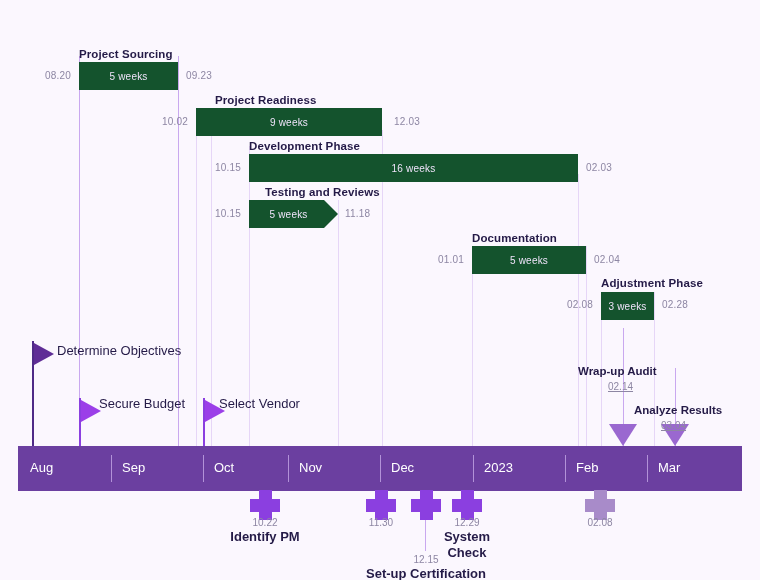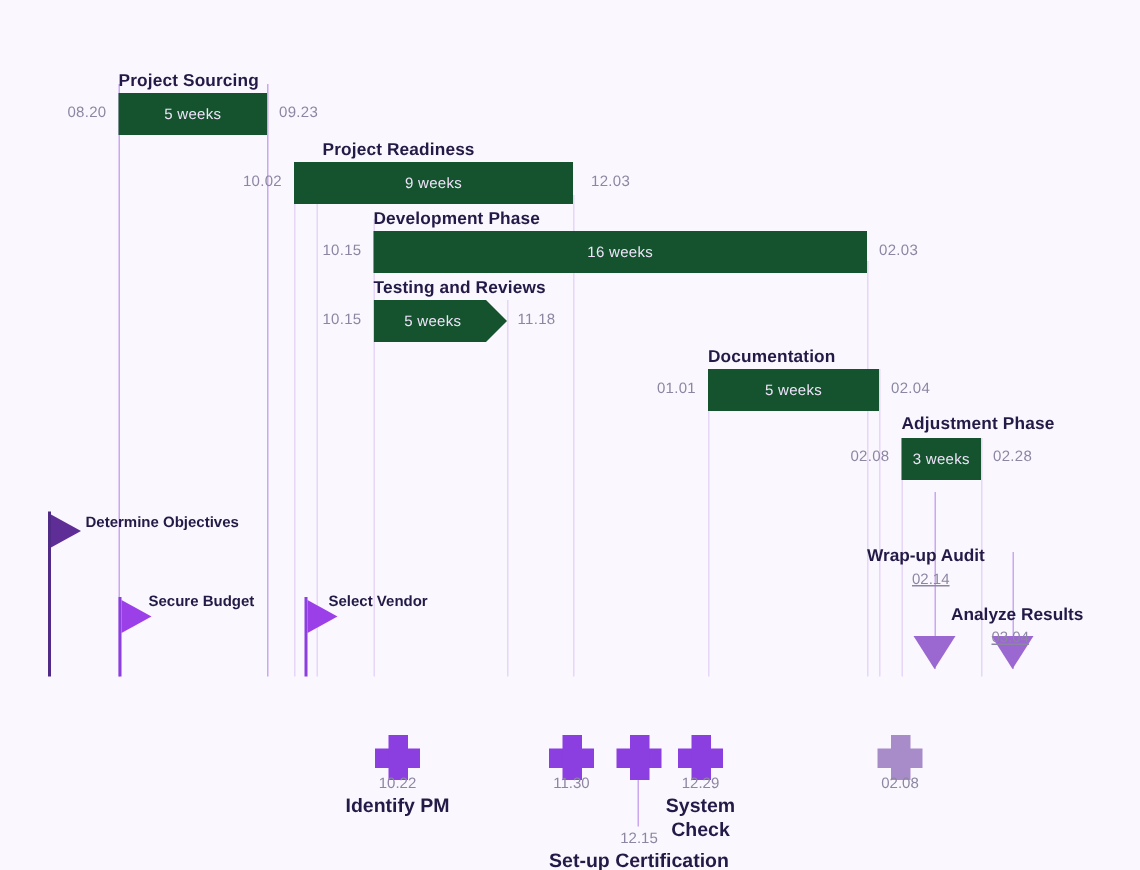--- a/index.html
+++ b/index.html
@@ -70,21 +70,21 @@
   .flag .pennant{
     position:absolute;left:2px;top:2px;
     width:0;height:0;
     border-top:11px solid transparent;
     border-bottom:11px solid transparent;
     border-left:20px solid #9b3fe8;
   }
   .flag.dark .pennant{border-left-color:#5f2d96;}
   .flag-label{
     position:absolute;
-    font-size:10px;font-weight:bold;color:#241a47;
+    font-size:13px;font-weight:normal;color:#241a47;
     white-space:nowrap;
   }
   
   .drop{position:absolute;}
   .drop .stem{
     position:absolute;left:0;top:0;width:1px;height:100%;
     background:#c9a8ef;
   }
   .drop .tri{
     position:absolute;left:-14px;bottom:0;
@@ -192,21 +192,21 @@
   <div class="task">
     <div class="task-label" style="left:249px;top:112px;">Development Phase</div>
     <div class="date r" style="left:189px;top:134px;width:52px;">10.15</div>
     <div class="bar" style="left:249px;top:126px;width:329px;">
       <span class="dur">16 weeks</span>
     </div>
     <div class="date" style="left:586px;top:134px;">02.03</div>
   </div>
 
   <div class="task">
-    <div class="task-label" style="left:249px;top:158px;">Testing and Reviews</div>
+    <div class="task-label" style="left:265px;top:158px;">Testing and Reviews</div>
     <div class="date r" style="left:189px;top:180px;width:52px;">10.15</div>
     <div class="bar arrow" style="left:249px;top:172px;width:89px;">
       <span class="dur">5 weeks</span>
     </div>
     <div class="date" style="left:345px;top:180px;">11.18</div>
   </div>
 
   <div class="task">
     <div class="task-label" style="left:472px;top:204px;">Documentation</div>
     <div class="date r" style="left:412px;top:226px;width:52px;">01.01</div>
@@ -250,20 +250,37 @@
   <div class="drop-label" style="left:578px;top:337px;">Wrap-up Audit</div>
   <div class="drop-date" style="left:608px;top:353px;">02.14</div>
 
   <div class="drop" style="left:675px;top:340px;height:78px;">
     <div class="stem"></div>
     <div class="tri"></div>
   </div>
   <div class="drop-label" style="left:634px;top:376px;">Analyze Results</div>
   <div class="drop-date" style="left:661px;top:392px;">03.04</div>
 
+  <div id="axis">
+    <div class="month" style="left:12px;">Aug</div>
+    <div class="axis-sep" style="left:93px;"></div>
+    <div class="month" style="left:104px;">Sep</div>
+    <div class="axis-sep" style="left:185px;"></div>
+    <div class="month" style="left:196px;">Oct</div>
+    <div class="axis-sep" style="left:270px;"></div>
+    <div class="month" style="left:281px;">Nov</div>
+    <div class="axis-sep" style="left:362px;"></div>
+    <div class="month" style="left:373px;">Dec</div>
+    <div class="axis-sep" style="left:455px;"></div>
+    <div class="month" style="left:466px;">2023</div>
+    <div class="axis-sep" style="left:547px;"></div>
+    <div class="month" style="left:558px;">Feb</div>
+    <div class="axis-sep" style="left:629px;"></div>
+    <div class="month" style="left:640px;">Mar</div>
+  </div>
 
   <div class="cross" style="left:250px;top:462px;">
     <div class="plus">
         <i class="h"></i>
         <i class="v"></i>
       </div>
   </div>
   <div class="cross-date" style="left:215px;top:489px;width:100px;">10.22</div>
   <div class="cross-name" style="left:215px;top:501px;width:100px;">Identify PM</div>
 

